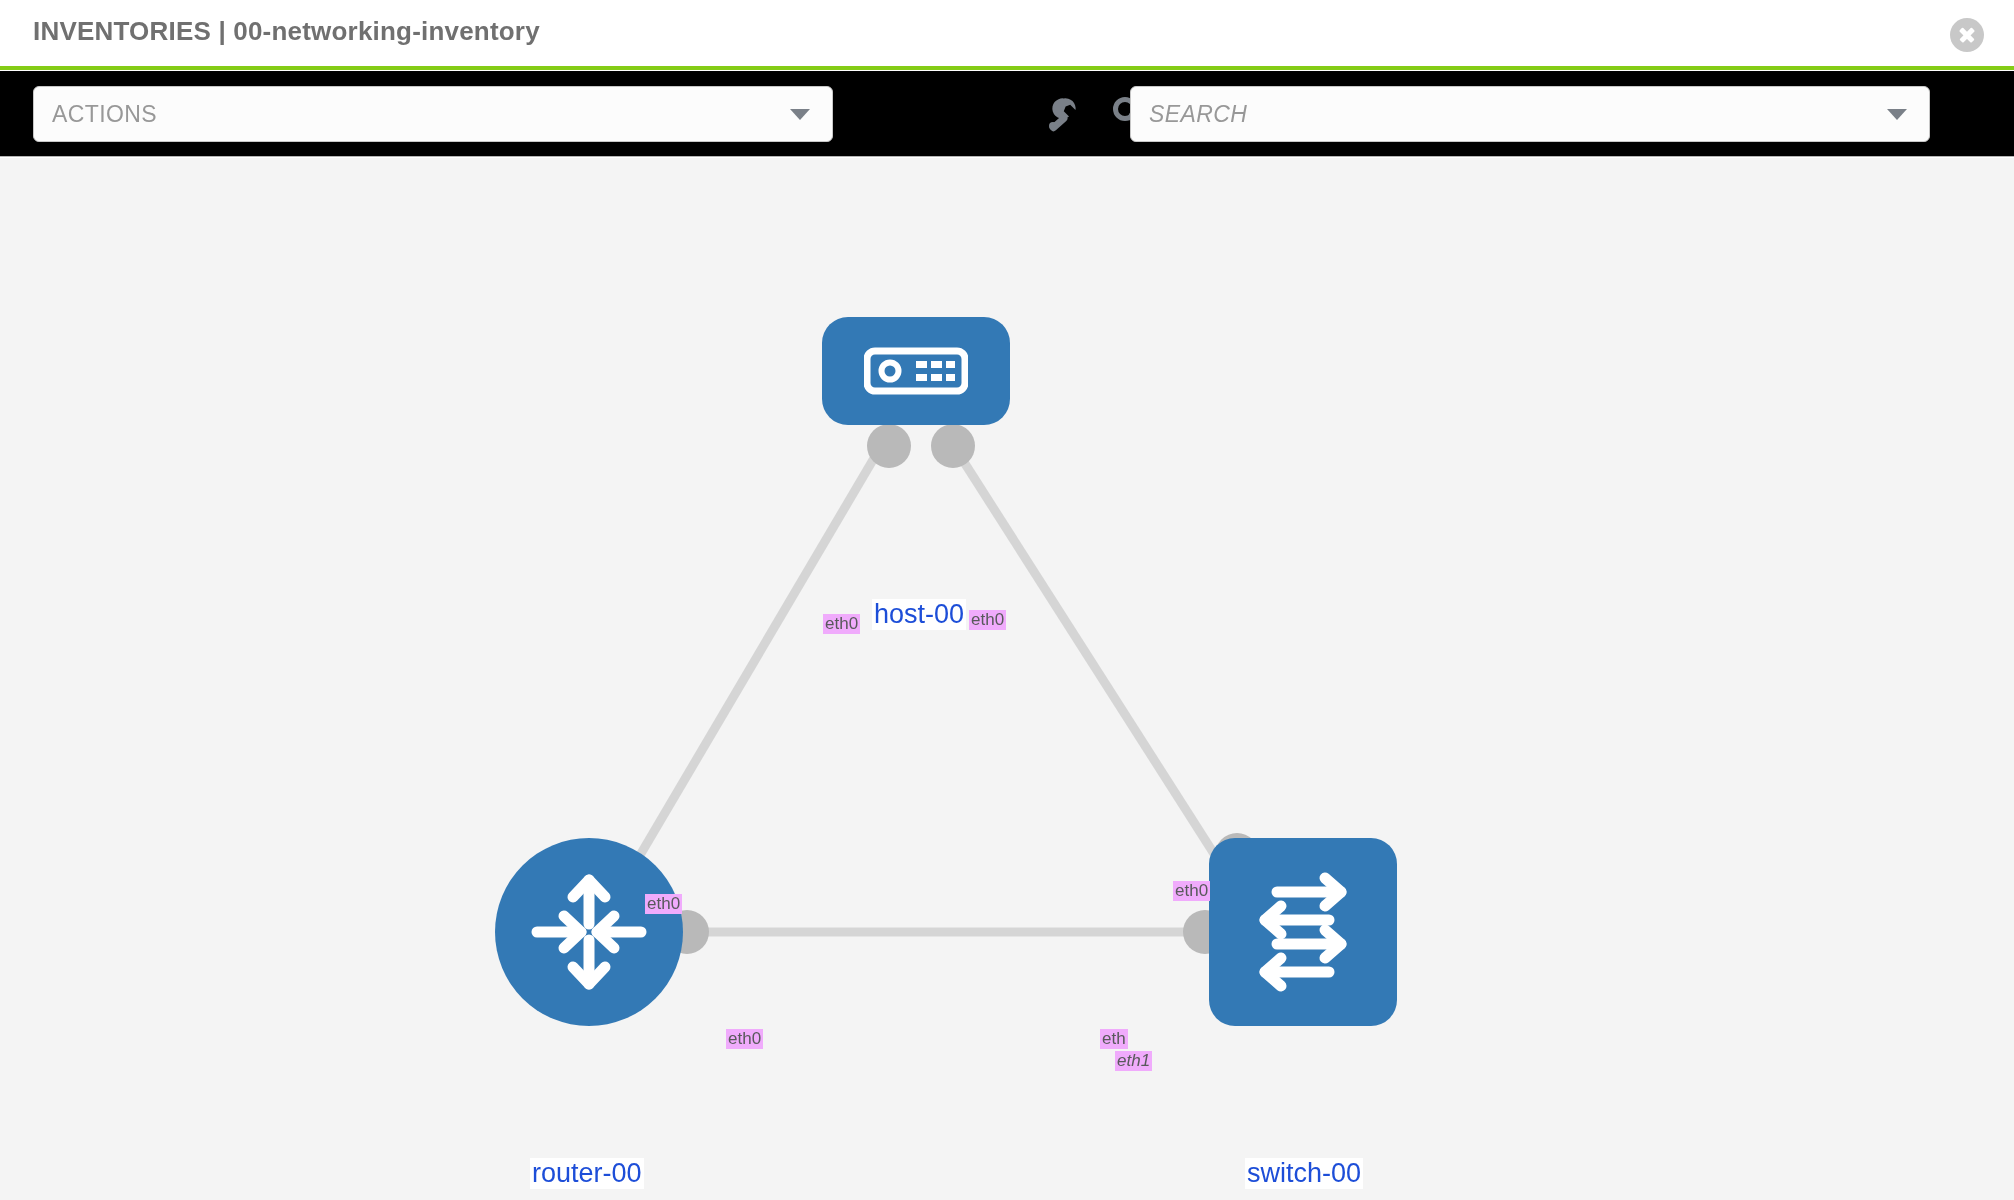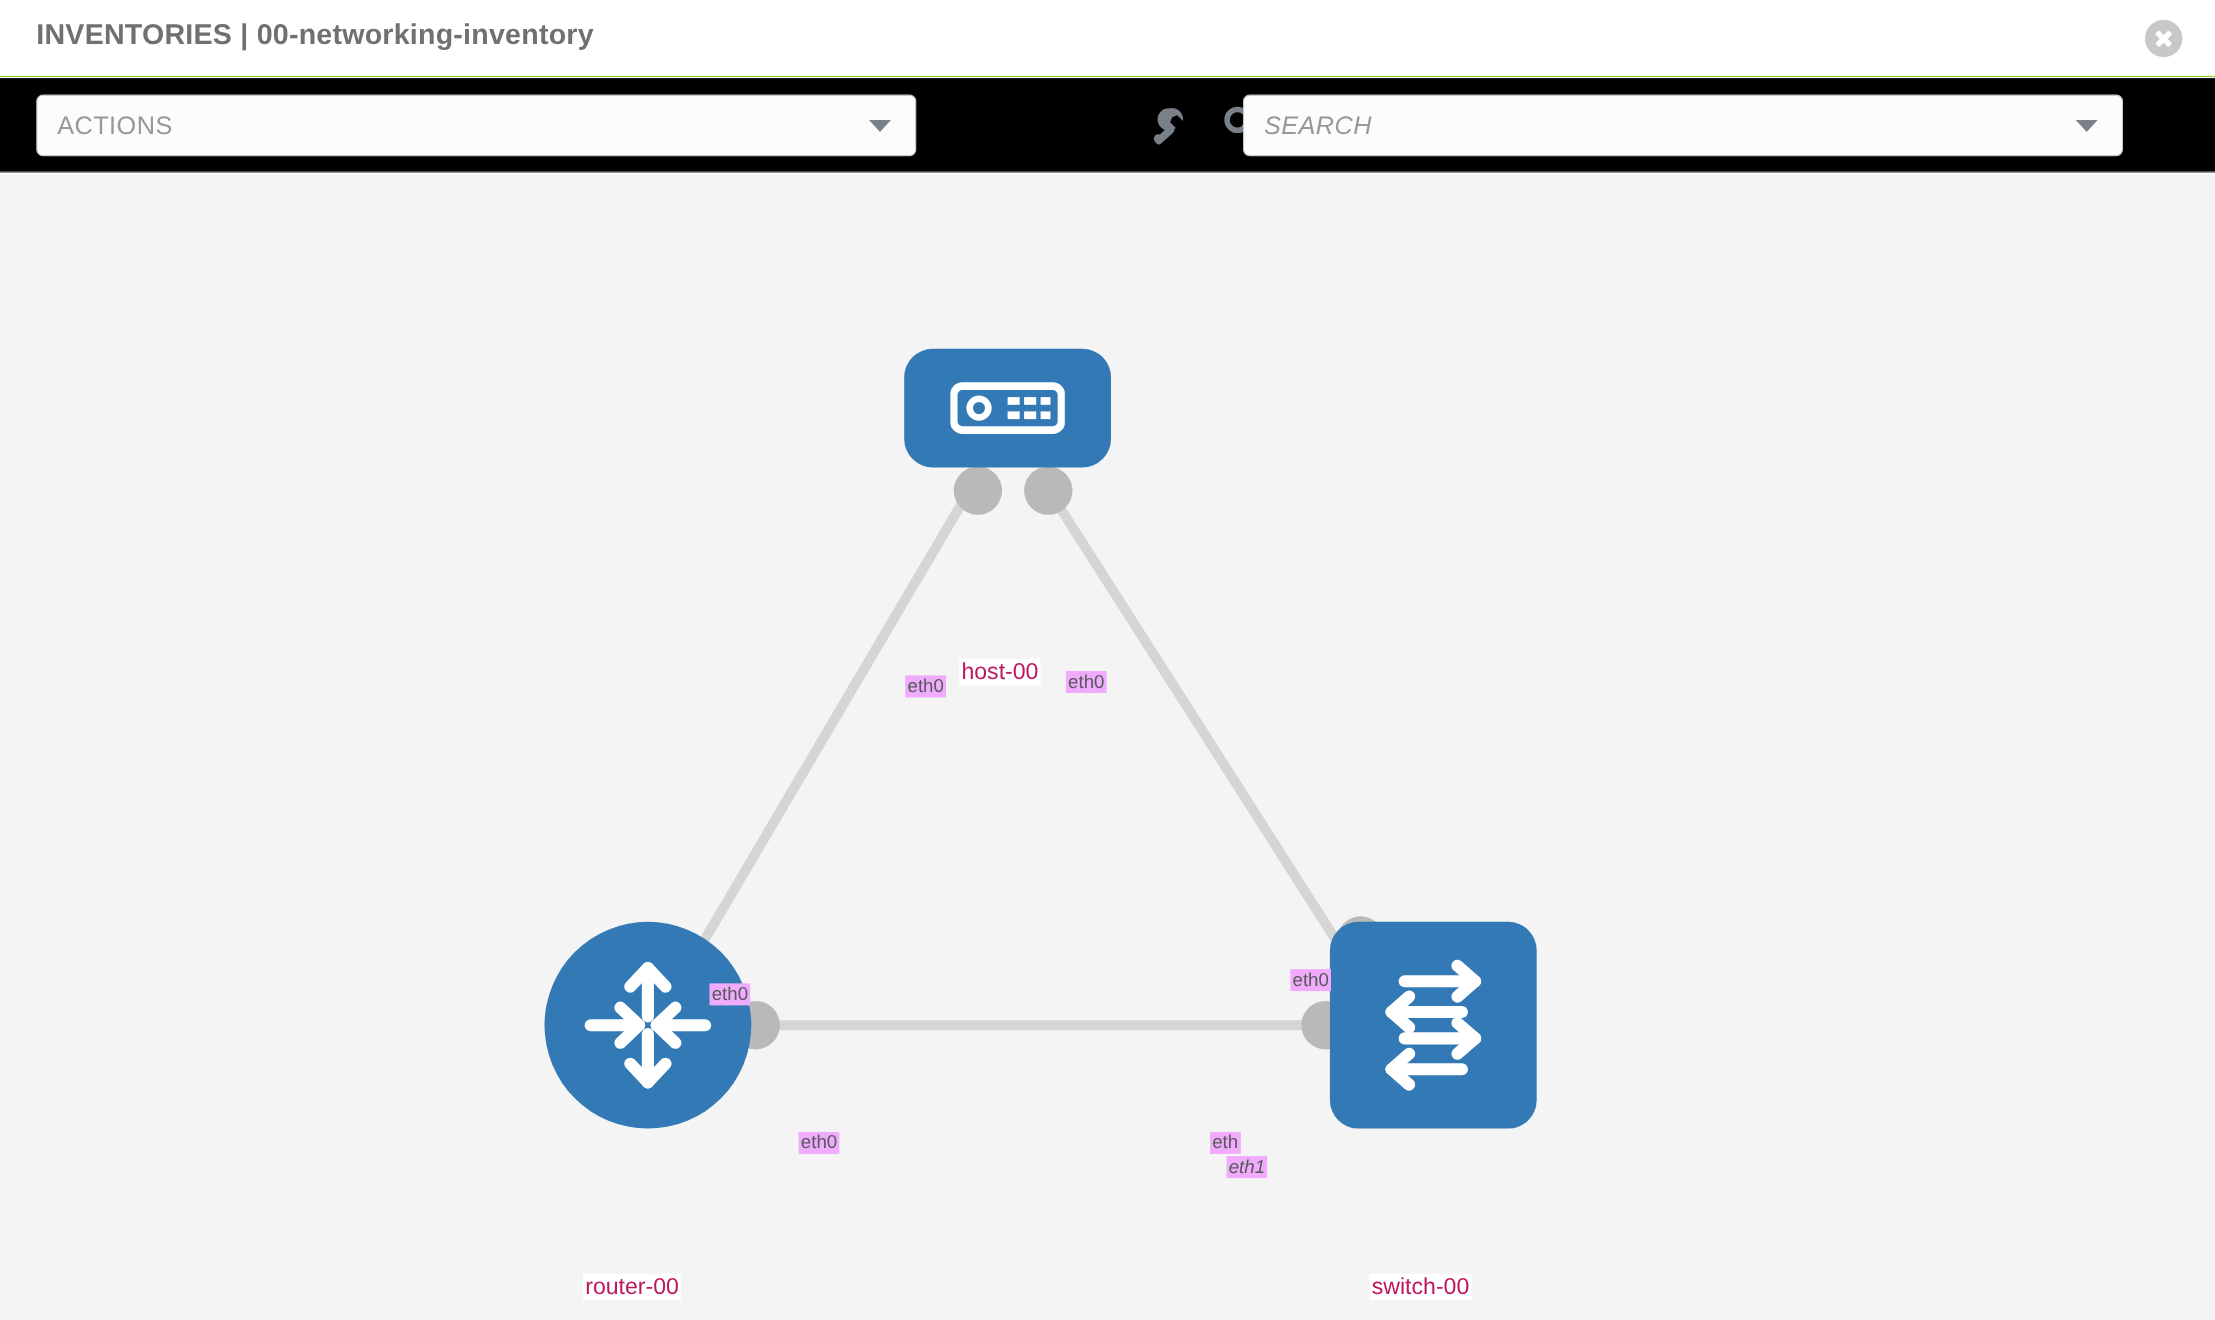--- a/index.html
+++ b/index.html
@@ -8,21 +8,21 @@
     font-family: "Liberation Sans", sans-serif;
     background: #ffffff;
     overflow: hidden;
   }
 
   
   .header {
     position: absolute; left: 0; top: 0;
     width: 2014px; height: 70px;
     background: #ffffff;
-    border-bottom: 1px solid #84cc16;
+    border-bottom: 4px solid #84cc16;
   }
   .page-title {
     position: absolute; left: 33px; top: 16px;
     font-size: 26px; font-weight: bold;
     color: #707070;
     letter-spacing: 0.2px;
     white-space: nowrap;
   }
   .close-btn {
     position: absolute; right: 30px; top: 18px;
@@ -104,21 +104,21 @@
     background: #3379b5;
     display: flex; align-items: center; justify-content: center;
     cursor: pointer;
   }
   .node-host  { left: 822px; top: 159px; width: 188px; height: 108px; border-radius: 26px; }
   .node-router{ left: 495px; top: 680px; width: 188px; height: 188px; border-radius: 50%; }
   .node-switch{ left: 1209px; top: 680px; width: 188px; height: 188px; border-radius: 26px; }
 
   .node-label {
     position: absolute;
-    font-size: 21px; color: #be185d;
+    font-size: 27px; color: #1d4ed8;
     background: #ffffff;
     white-space: nowrap;
     padding: 0 2px;
   }
   .label-host   { left: 872px; top: 441px; }
   .label-router { left: 530px; top: 1000px; }
   .label-switch { left: 1245px; top: 1000px; text-align: center; }
 
   
   .if-label {

